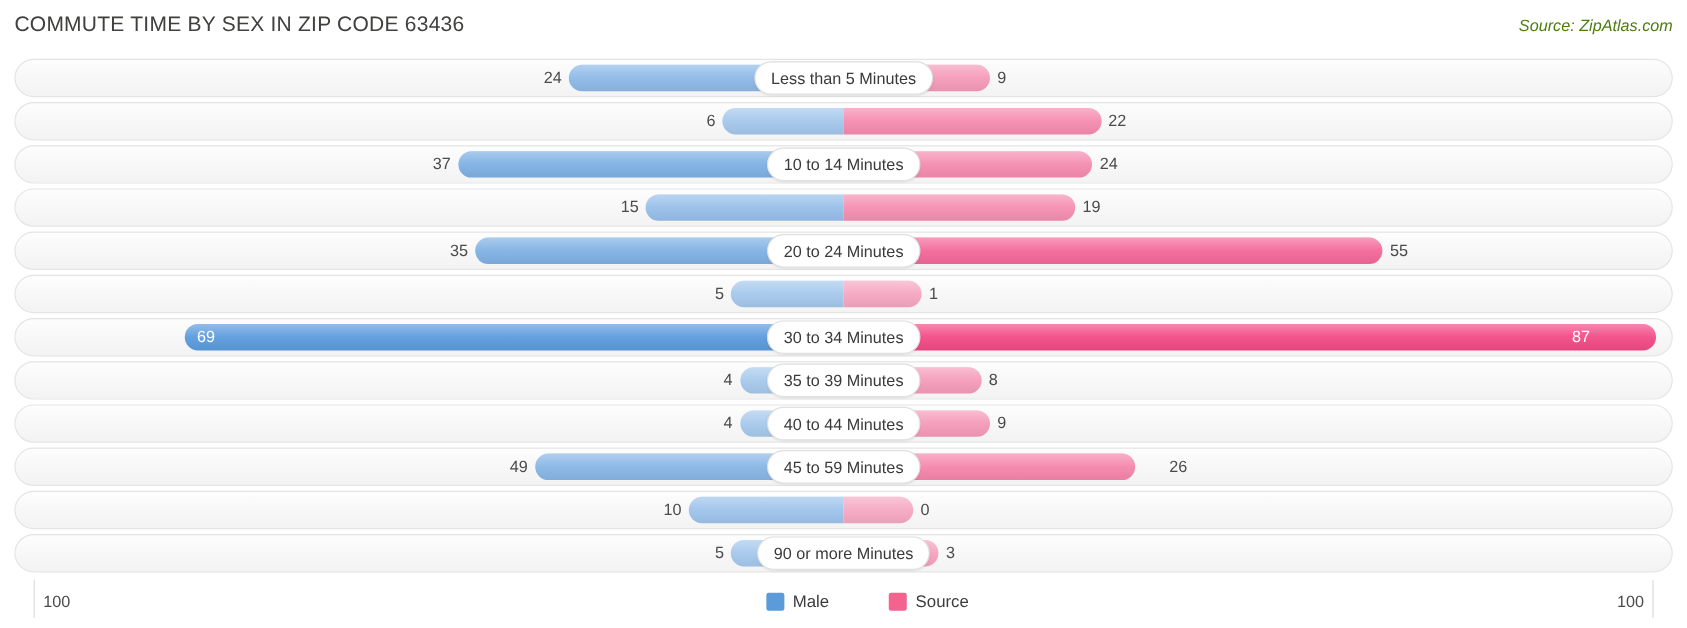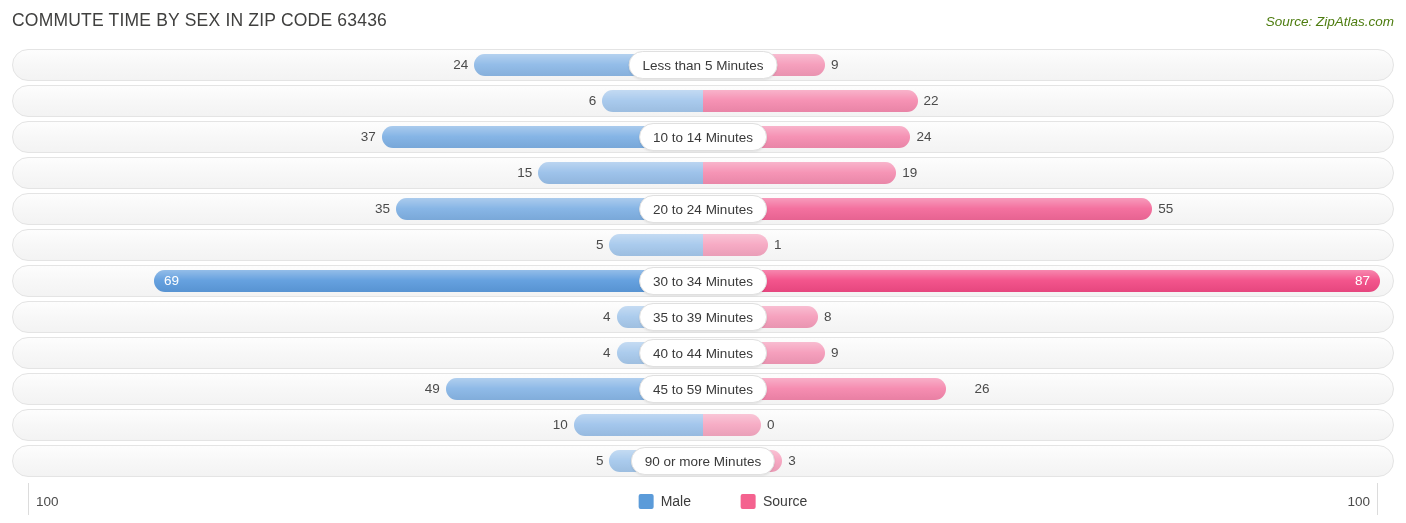--- a/index.html
+++ b/index.html
@@ -145,21 +145,21 @@
     </div>
     <div class="row" style="top: 216px;">
       <div class="track"></div>
       <div class="bar bar-male" style="left: 142.069px; width: 548.931px; background: rgb(92, 155, 221);">
         <span class="bar-shine"></span>
       </div>
       <div class="bar bar-female" style="left: 691px; width: 677px; background: rgb(242, 74, 133);">
         <span class="bar-shine"></span>
       </div>
       <div class="val val-male val-inside" style="left: 152.069px; width: 60px; text-align: left;">69</div>
-      <div class="val val-female val-inside" style="left: 1298px; width: 60px; text-align: right;">87</div>
+      <div class="val val-female val-inside" style="left: 1298px; width: 60px; text-align: left;">87</div>
       <div class="cat-pill" style="left: 691px;">30 to 34 Minutes</div>
     </div>
     <div class="row" style="top: 252px;">
       <div class="track"></div>
       <div class="bar bar-male" style="left: 604.54px; width: 86.4598px; background: rgb(167, 201, 236);">
         <span class="bar-shine"></span>
       </div>
       <div class="bar bar-female" style="left: 691px; width: 114.92px; background: rgb(245, 156, 186);">
         <span class="bar-shine"></span>
       </div>

